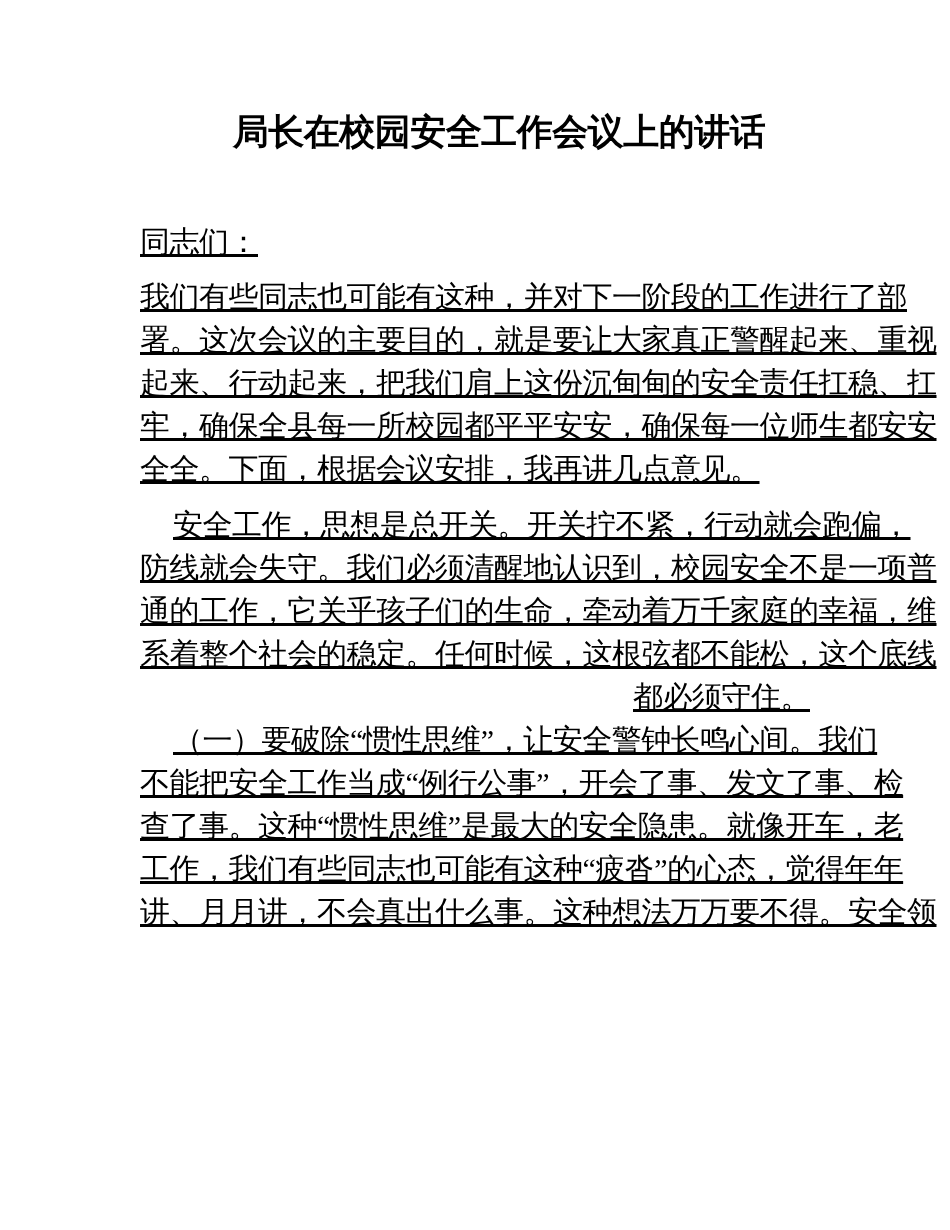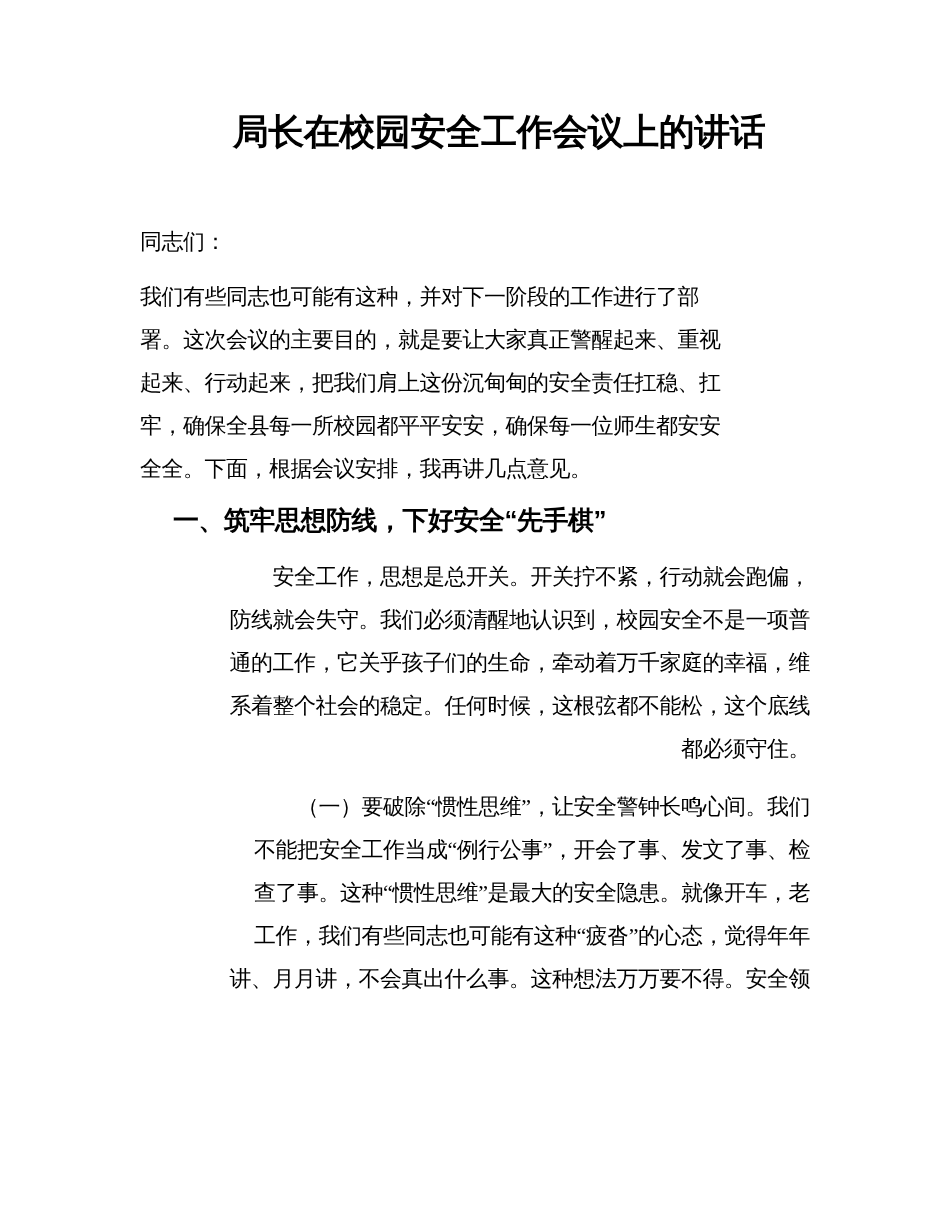--- a/index.html
+++ b/index.html
@@ -27,36 +27,37 @@
     letter-spacing: -0.5px;
     color: #000000;
     padding-left: 48px;
   }
   .content {
     margin-left: 140px;
     margin-right: 140px;
     width: 670px;
   }
   .line {
-    font-size: 22px;
+    font-size: 30px;
     line-height: 43px;
     letter-spacing: -0.5px;
     white-space: nowrap;
     color: #000000;
+    text-decoration: underline;
   }
   .salutation {
     margin-top: 64px;
   }
   .indent {
     padding-left: 33px;
   }
   .para-intro   { margin-top: 12px; }
   .sec-heading  { margin-top: 9px; }
   .para-body1   { margin-top: 13px; text-align: right; }
-  .para-body2   { margin-top: 15px; text-align: right; }
+  .para-body2   { margin-top: 0; text-align: right; }
   .heading {
     font-family: "Liberation Sans", sans-serif;
     font-weight: 700;
     font-size: 26px;
     line-height: 43px;
     letter-spacing: -0.5px;
     white-space: nowrap;
     color: #000000;
   }
 </style>
@@ -72,21 +73,20 @@
     <div class="line salutation">同志们：</div>
 
     <div class="para-intro">
       <div class="line">我们有些同志也可能有这种，并对下一阶段的工作进行了部</div>
       <div class="line">署。这次会议的主要目的，就是要让大家真正警醒起来、重视</div>
       <div class="line">起来、行动起来，把我们肩上这份沉甸甸的安全责任扛稳、扛</div>
       <div class="line">牢，确保全县每一所校园都平平安安，确保每一位师生都安安</div>
       <div class="line">全全。下面，根据会议安排，我再讲几点意见。</div>
     </div>
 
-    <div class="heading indent sec-heading">一、筑牢思想防线，下好安全“先手棋”</div>
 
     <div class="para-body1">
       <div class="line indent">安全工作，思想是总开关。开关拧不紧，行动就会跑偏，</div>
       <div class="line">防线就会失守。我们必须清醒地认识到，校园安全不是一项普</div>
       <div class="line">通的工作，它关乎孩子们的生命，牵动着万千家庭的幸福，维</div>
       <div class="line">系着整个社会的稳定。任何时候，这根弦都不能松，这个底线</div>
       <div class="line">都必须守住。</div>
     </div>
 
     <div class="para-body2">

